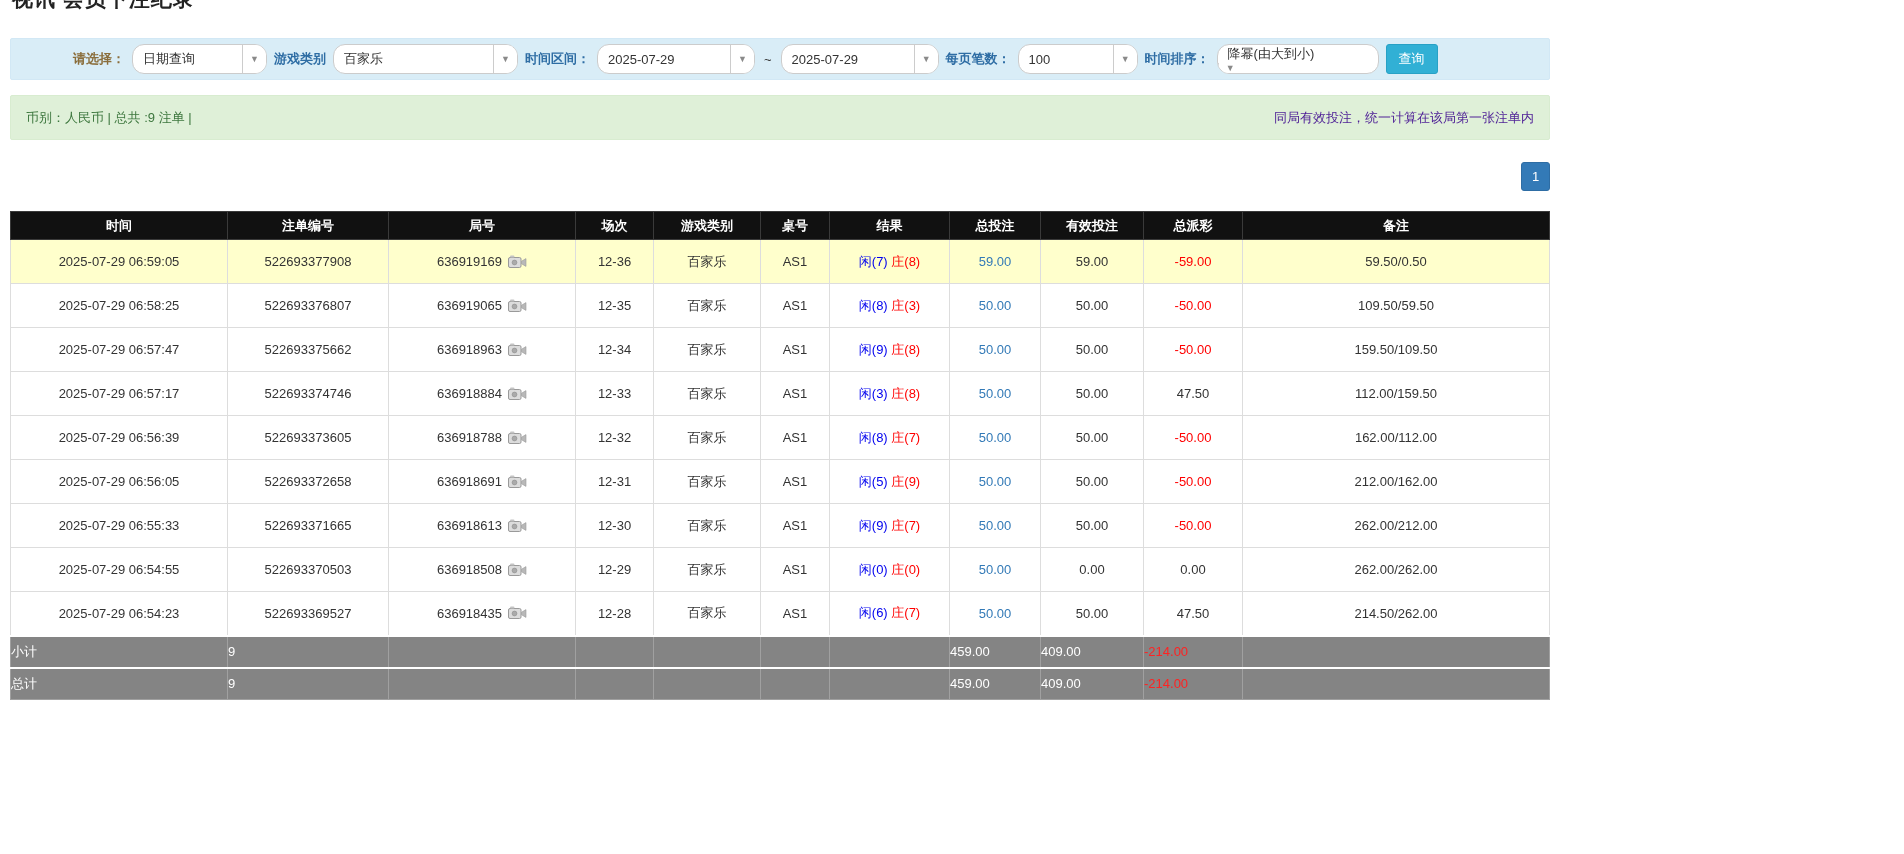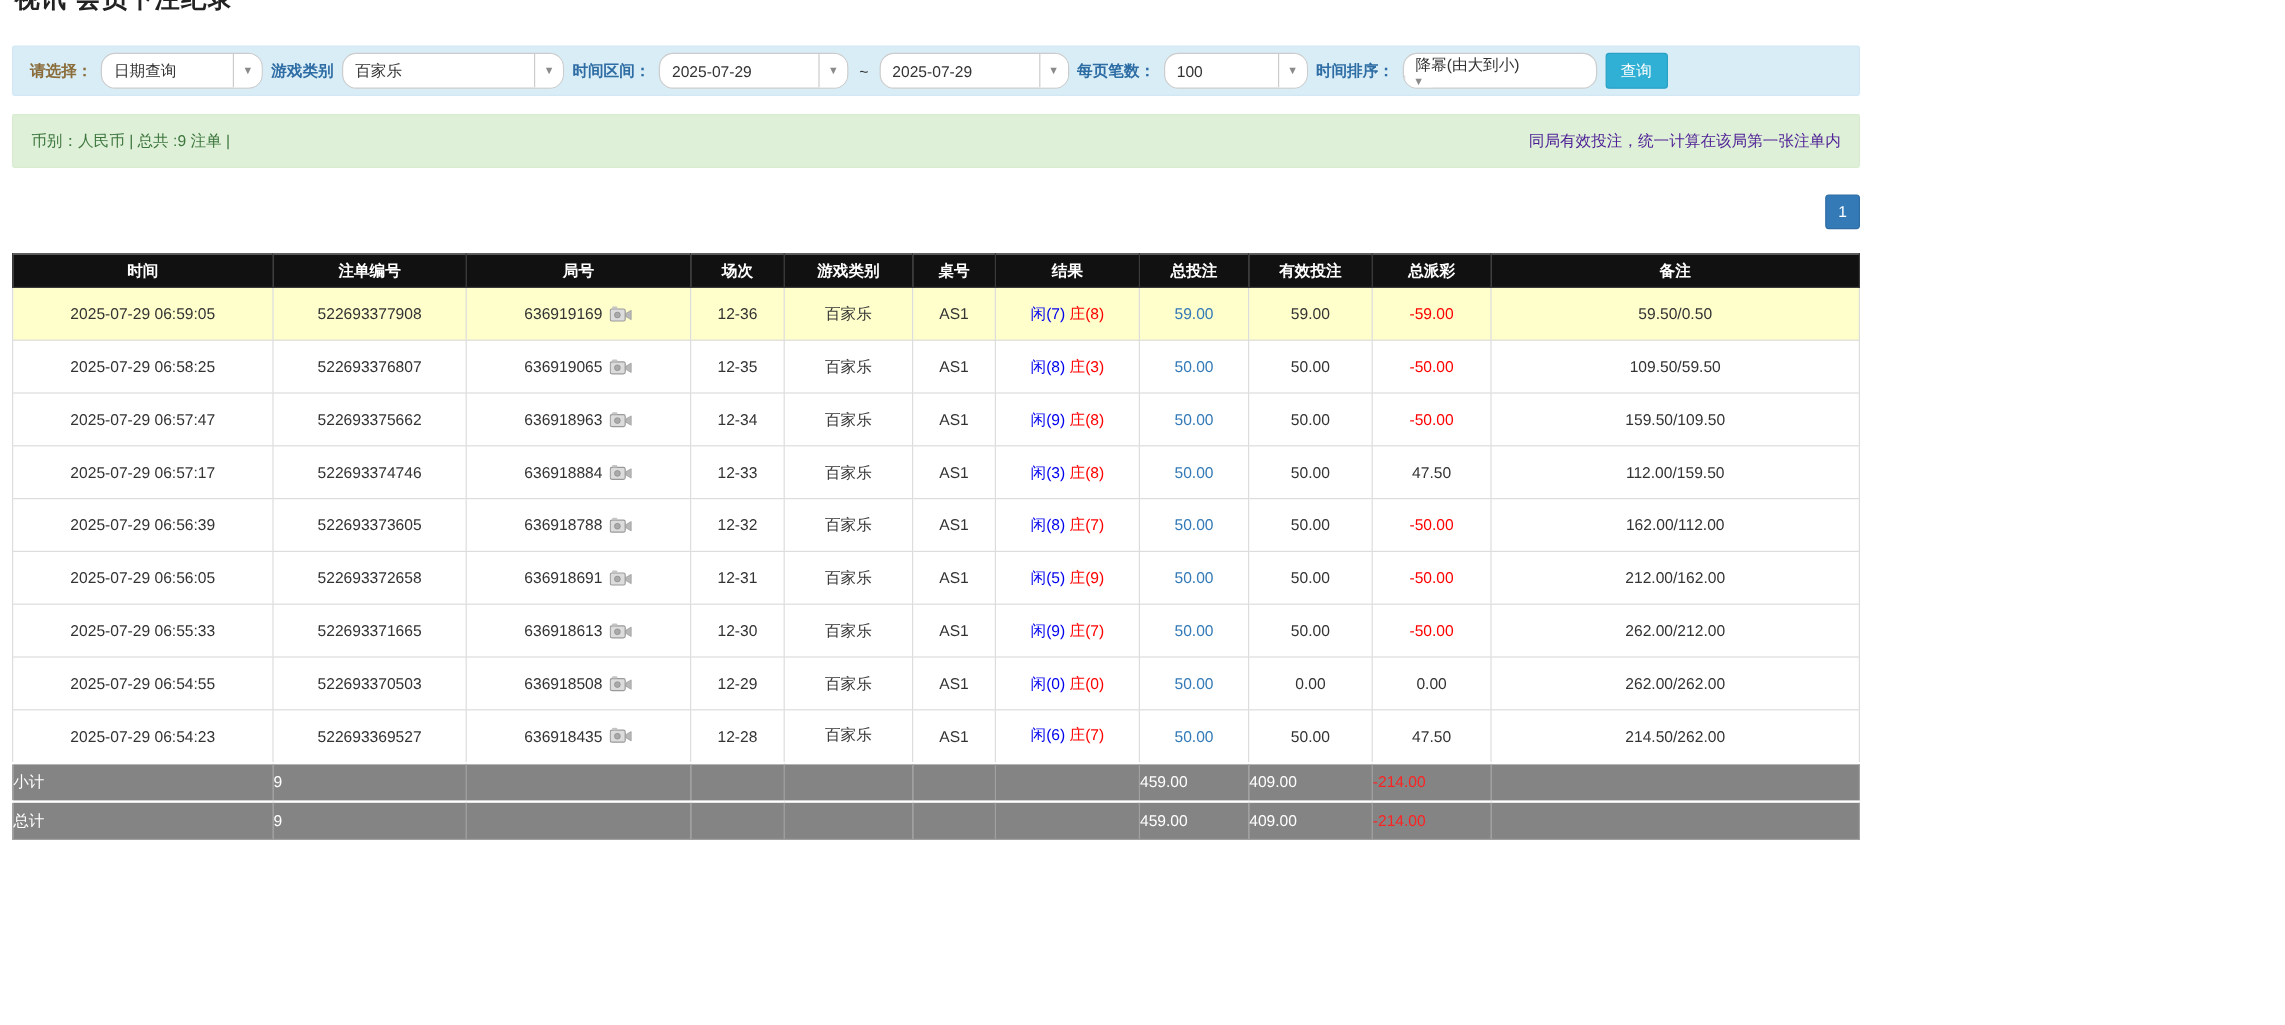--- a/index.html
+++ b/index.html
@@ -10,21 +10,21 @@
   
   .page-title-wrap { height: 14px; overflow: hidden; position: relative; margin-bottom: 24px; }
   .page-title-wrap .page-title { position: absolute; bottom: 1px; left: 2px;
     font-size: 21px; font-weight: bold; color: #222; letter-spacing: 1px; }
 
   
   .filter-bar { background: #d9edf7; border: 1px solid #d2e8f5; border-radius: 2px;
     height: 42px; display: flex; align-items: center; padding: 0 14px; gap: 7px;
     margin-bottom: 15px; }
   .flabel { font-size: 13px; font-weight: bold; white-space: nowrap; }
-  .flabel.brown { color: #8a6d3b; }
+  .flabel.brown { color: #8a6d3b; margin-left: 48px; }
   .flabel.blue  { color: #2e6da4; }
   .tilde { font-size: 13px; color: #333; padding: 0 2px; }
   .select { display: flex; align-items: stretch; background: #fff; border: 1px solid #ccc;
     border-radius: 12px; height: 30px; cursor: pointer; overflow: hidden; }
   .select .val { padding: 0 10px; font-size: 13px; color: #333; display: flex;
     align-items: center; flex: 1; white-space: nowrap; }
   .select .caret-btn { width: 24px; border-left: 1px solid #ccc; display: flex;
     align-items: center; justify-content: center; color: #8a8a8a; font-size: 9px;
     background: #fff; }
   .w-select1 { width: 135px; } .w-game { width: 185px; } .w-date { width: 158px; }

